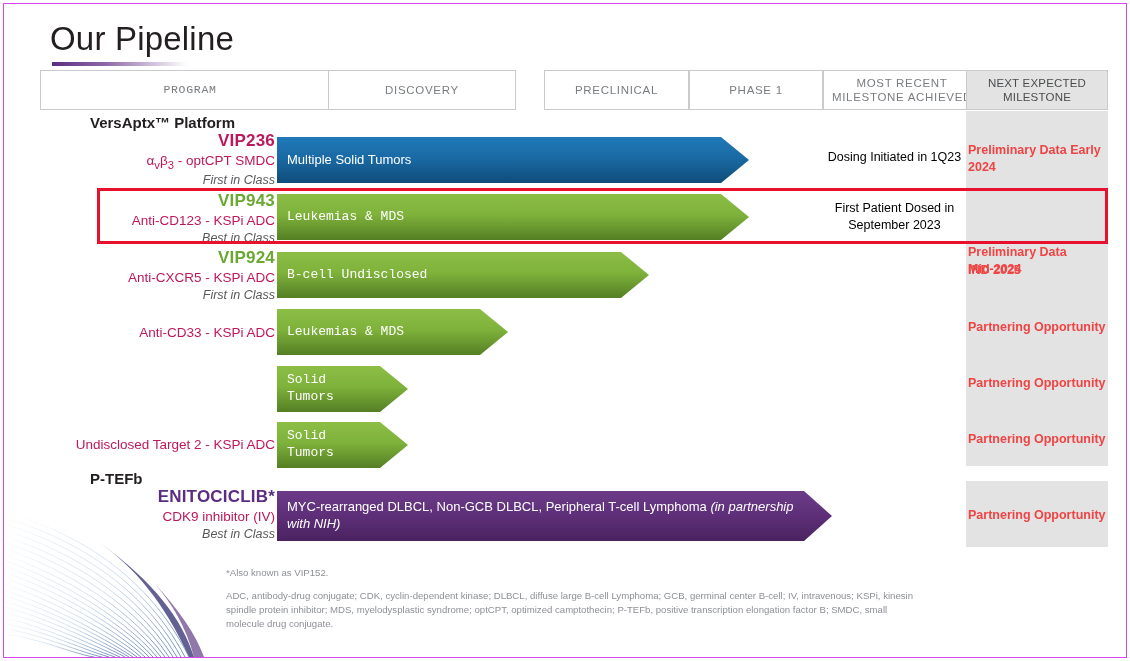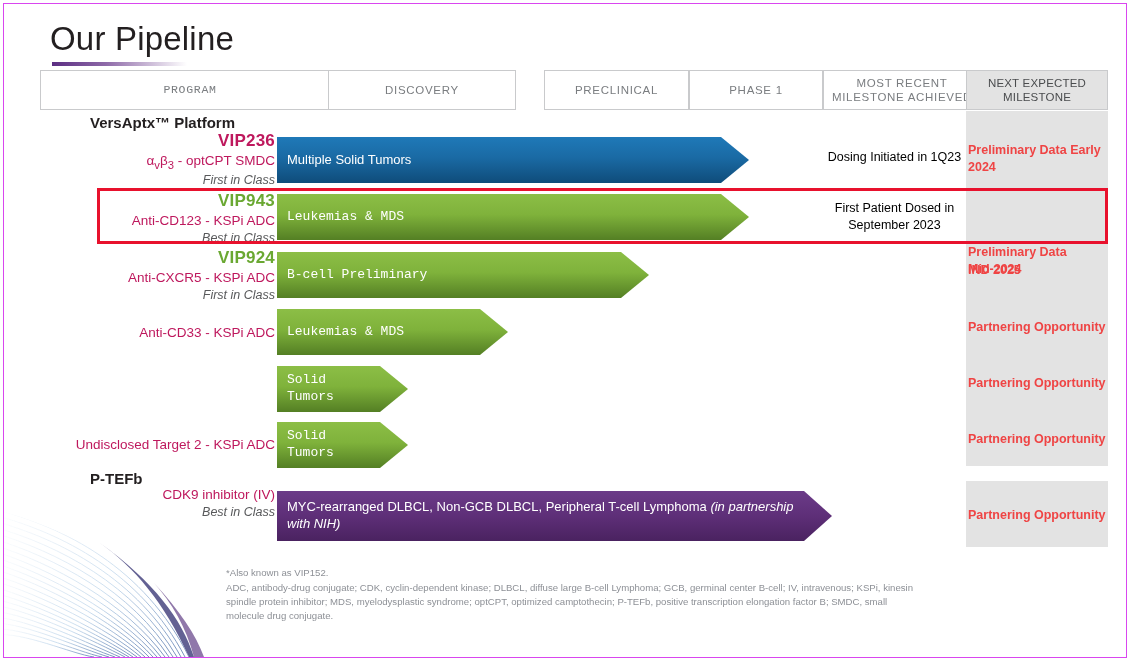--- a/index.html
+++ b/index.html
@@ -52,21 +52,21 @@
   .arrow.purple{background:linear-gradient(to bottom,#6b3b88 0%,#5e2f78 50%,#4a2260 100%);
                 clip-path:polygon(0 0,calc(100% - 28px) 0,100% 50%,calc(100% - 28px) 100%,0 100%);}
   .arrow .em{font-style:italic;}
   
   .ms{position:absolute;text-align:center;font-size:12.5px;color:#000000;line-height:1.35;}
   .nem{position:absolute;text-align:left;font-size:12.5px;color:#ef4444;font-weight:bold;line-height:1.35;}
   
   .highlight{position:absolute;border:3px solid #e8112d;box-sizing:border-box;pointer-events:none;}
   
   .fn{position:absolute;left:222px;top:562px;width:700px;font-size:9.6px;color:#8d9096;line-height:1.45;}
-  .fn .star{display:block;margin-bottom:1px;}
+  .fn .star{display:block;margin-bottom:9px;}
 </style>
 </head>
 <body>
 
 <div class="slide">
 
   <svg class="swoosh" viewBox="0 0 230 150" preserveAspectRatio="none">
     <defs>
       <linearGradient id="sw" x1="0" y1="0" x2="1" y2="1">
         <stop offset="0%" stop-color="#ffffff"></stop>
@@ -170,21 +170,21 @@
     <span>Mid-2024</span>
   </div>
   <div class="highlight" style="left:93px;top:184px;width:1011px;height:56px;"></div>
 
   <div class="prog" style="left:20px;top:243px;width:251px;">
     <div class="code green">VIP924</div>
     <div class="desc">Anti-CXCR5 - KSPi ADC</div>
     <div class="cls">First in Class</div>
   </div>
   <div class="arrow green" style="left:273px;top:248px;width:372px;height:46px;">
-    <span>B-cell Preliminary</span>
+    <span>B-cell Undisclosed</span>
   </div>
   <div class="nem" style="left:964px;top:258px;width:138px;">IND 2025</div>
 
   <div class="prog" style="left:20px;top:320px;width:251px;">
     <div class="desc">Anti-CD33 - KSPi ADC</div>
   </div>
   <div class="arrow green" style="left:273px;top:305px;width:231px;height:46px;">
     <span>Leukemias &amp; MDS</span>
   </div>
   <div class="nem" style="left:964px;top:315px;width:138px;">Partnering Opportunity</div>
@@ -196,20 +196,21 @@
 
   <div class="prog" style="left:20px;top:432px;width:251px;">
     <div class="desc">Undisclosed Target 2 - KSPi ADC</div>
   </div>
   <div class="arrow green" style="left:273px;top:418px;width:131px;height:46px;">
     <span>Solid Tumors</span>
   </div>
   <div class="nem" style="left:964px;top:427px;width:138px;">Partnering Opportunity</div>
 
   <div class="prog" style="left:20px;top:482px;width:251px;">
+    <div class="code purple">ENITOCICLIB*</div>
     <div class="desc">CDK9 inhibitor (IV)</div>
     <div class="cls">Best in Class</div>
   </div>
   <div class="arrow purple" style="left:273px;top:487px;width:555px;height:50px;">
     <span><span>MYC-rearranged DLBCL, Non-GCB DLBCL, Peripheral T-cell Lymphoma </span><span class="em">(in partnership with NIH)</span></span>
   </div>
   <div class="nem" style="left:964px;top:503px;width:138px;">Partnering Opportunity</div>
 
   <div class="fn">
     <span class="star">*Also known as VIP152.</span>

